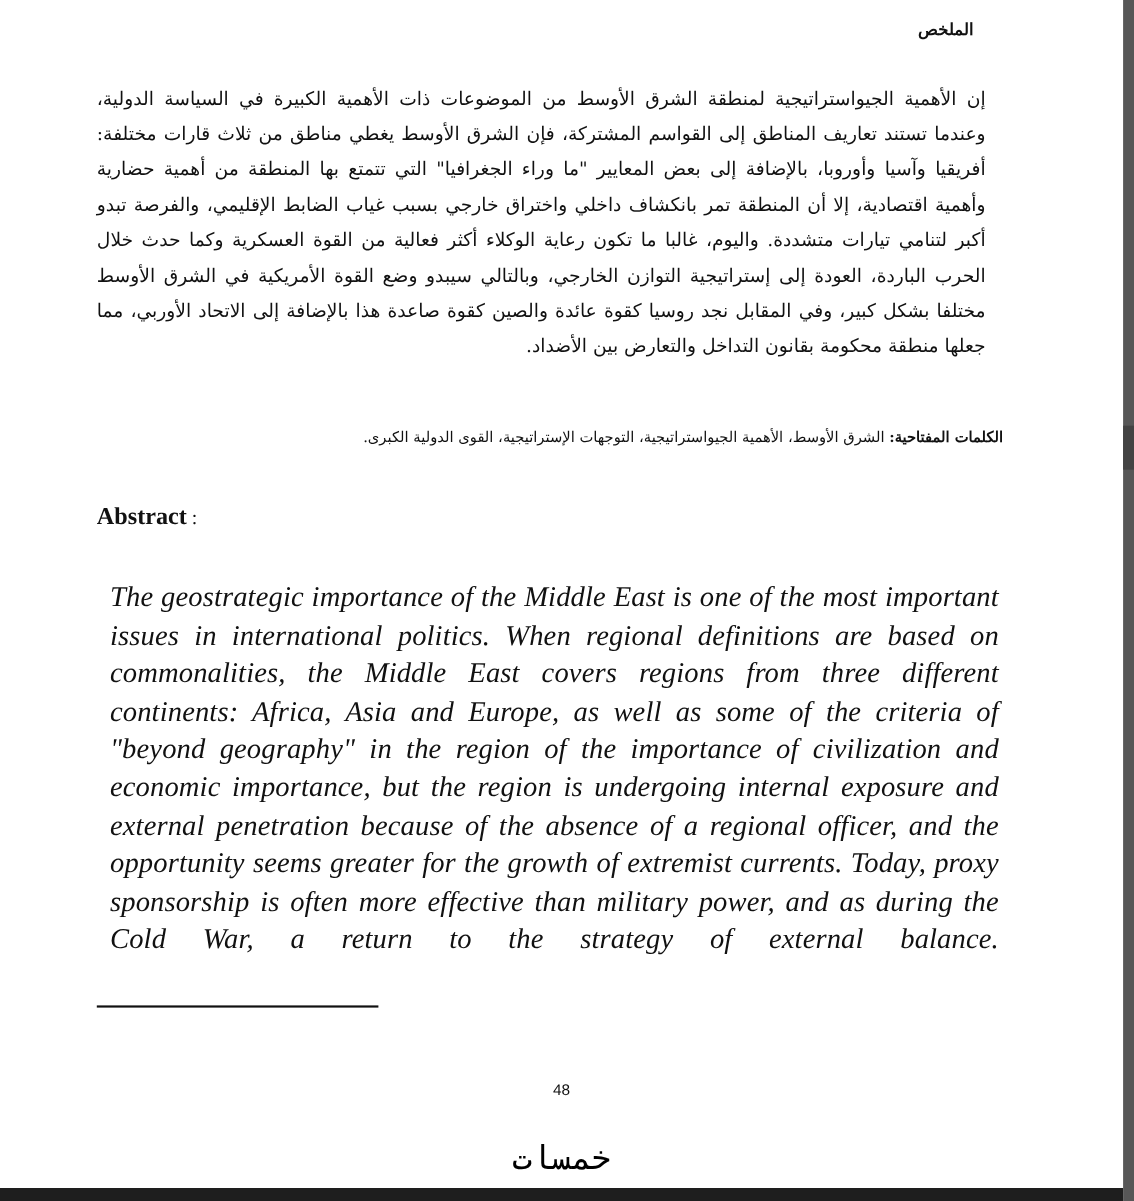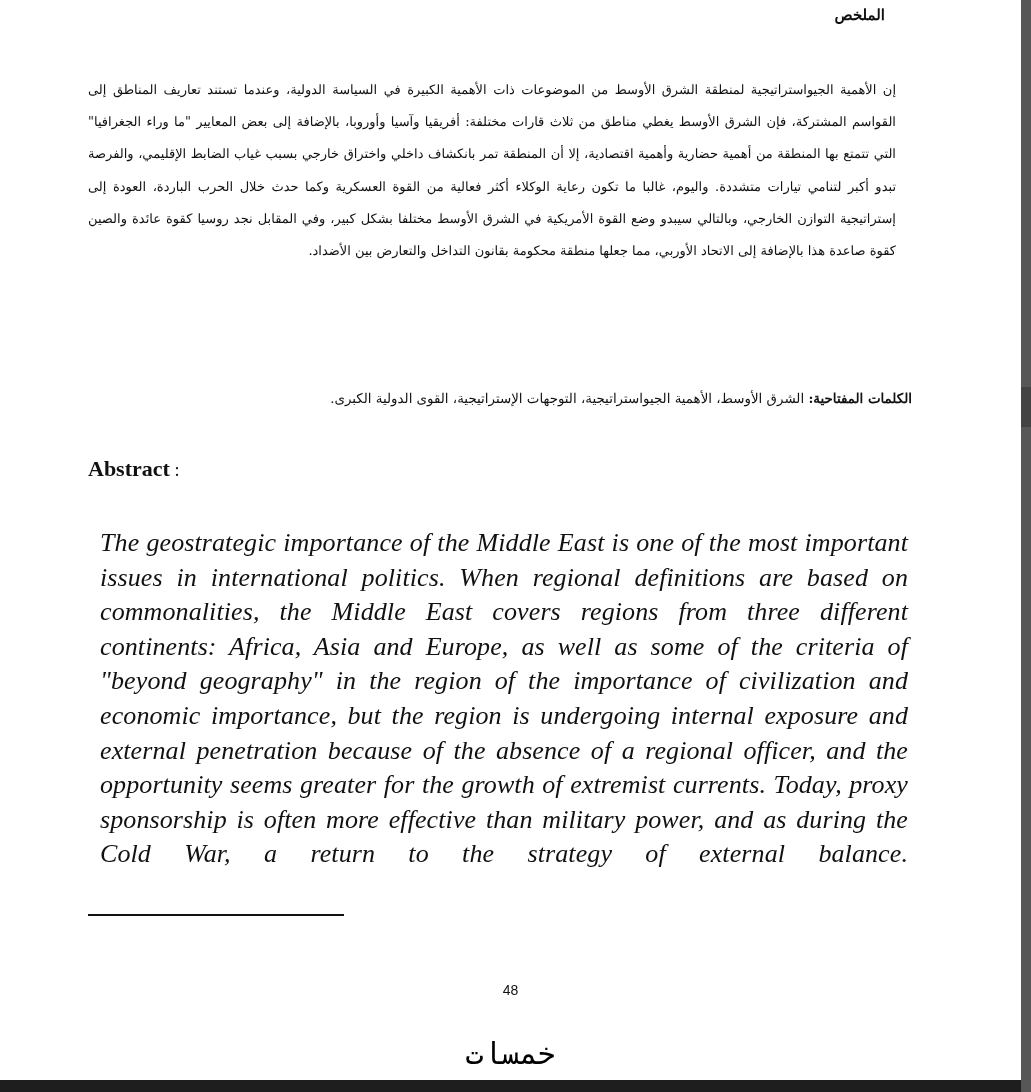--- a/index.html
+++ b/index.html
@@ -43,36 +43,36 @@
       position: absolute;
       left: 0;
       bottom: 0;
       width: 1021px;
       height: 12px;
       background: #1e1e1e;
     }
     .ar-heading {
       position: absolute;
       right: 136px;
-      top: 6px;
+      top: 18px;
       direction: rtl;
       font-family: "DejaVu Serif", serif;
       font-weight: bold;
       font-size: 15px;
     }
     .ar-abstract {
       position: absolute;
       left: 88px;
       top: 74px;
       width: 808px;
       direction: rtl;
       text-align: justify;
       text-align-last: right;
       font-family: "DejaVu Serif", serif;
-      font-size: 13px;
+      font-size: 17px;
       line-height: 32.2px;
       margin: 0;
     }
     .ar-keywords {
       position: absolute;
       left: 88px;
       top: 368px;
       width: 808px;
       direction: rtl;
       text-align: right;

